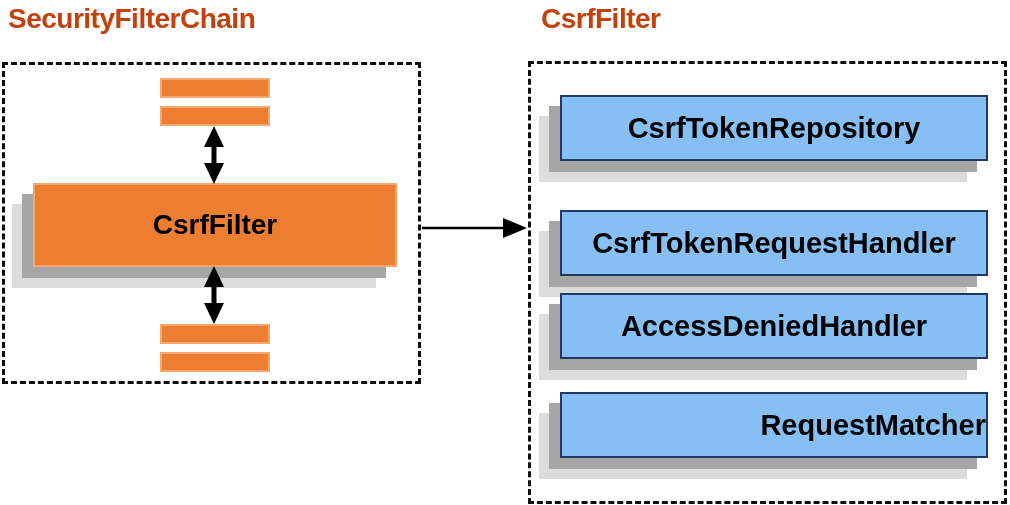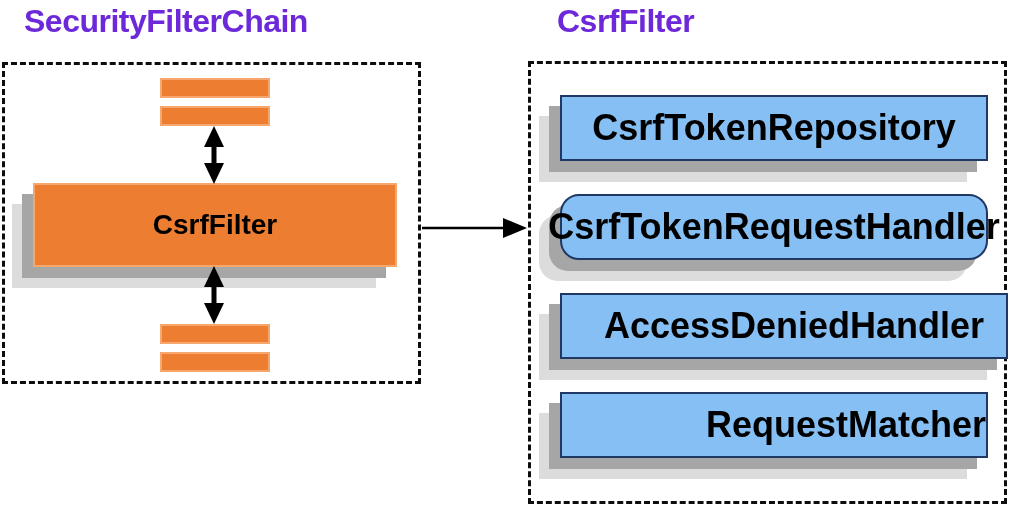--- a/index.html
+++ b/index.html
@@ -5,26 +5,25 @@
   html,body { margin:0; padding:0; background:#ffffff; }
   #canvas {
     position:relative;
     width:1010px; height:505px;
     background:#ffffff;
     font-family:"Liberation Sans", sans-serif;
     overflow:hidden;
   }
   .panel-title {
     position:absolute;
-    font-size:32px;
+    font-size:28px;
     font-weight:bold;
-    color:#6d28d9;
+    color:#c2410c;
     letter-spacing:-0.5px;
     white-space:nowrap;
-    margin-left:16px;
   }
   #left-title  { left:8px;  top:3px; }
   #right-title { left:541px; top:3px; }
 
   .dashed-frame {
     position:absolute;
     border:3px dashed #0d0d0d;
     background:transparent;
   }
   #left-frame  { left:2px;   top:62px; width:413px; height:316px; }
@@ -56,25 +55,25 @@
     width:360px; height:80px;
     background:var(--orange);
     border:2px solid var(--orange-border);
     font-size:28px;
   }
   .component-node {
     left:560px;
     width:424px; height:62px;
     background:var(--blue);
     border:2px solid var(--navy);
-    font-size:36px;
+    font-size:29px;
   }
   #component-0 { top:95px;  }
-  #component-1 { top:194px;border-radius:19px; }
-  #component-2 { top:293px;padding-left:20px; }
+  #component-1 { top:210px; }
+  #component-2 { top:293px; }
   #component-3 { top:392px;justify-content:flex-end; }
 
   #arrow-overlay {
     position:absolute;
     left:0; top:0;
     width:1010px; height:505px;
     pointer-events:none;
   }
 </style>
 </head>

